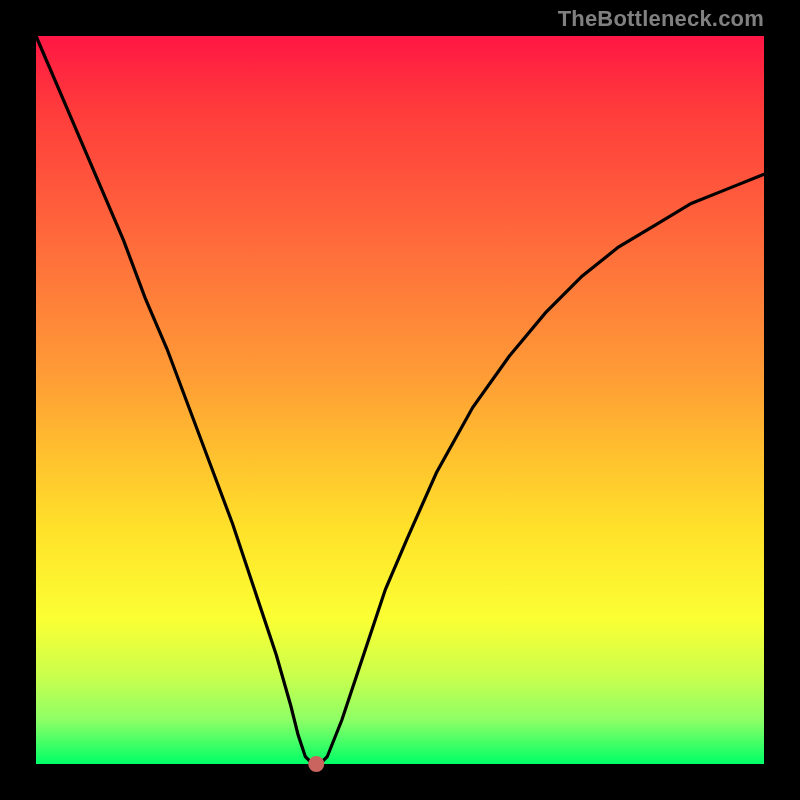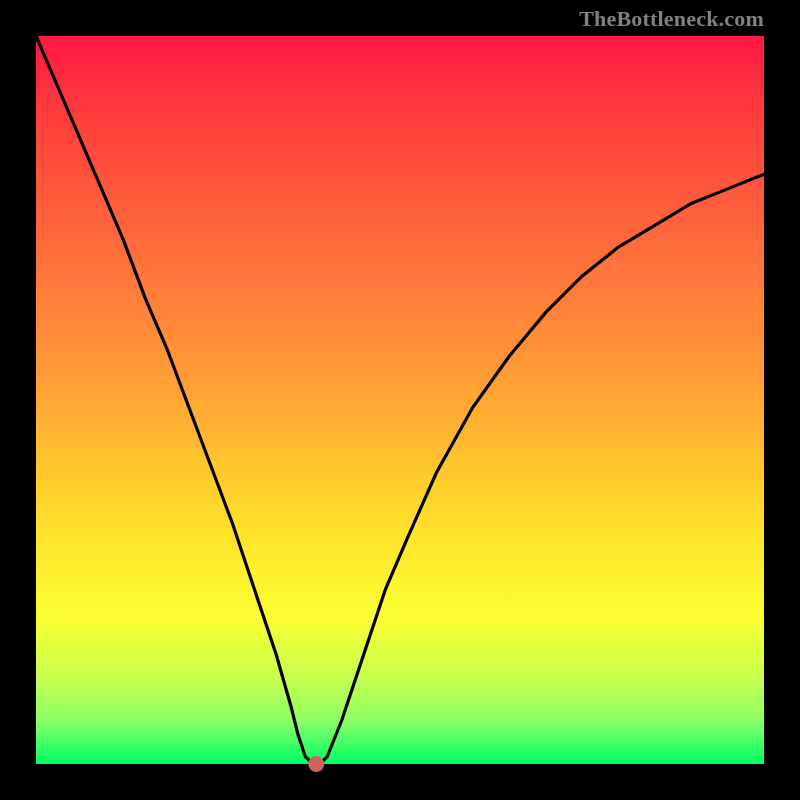--- a/index.html
+++ b/index.html
@@ -11,21 +11,20 @@
     overflow: hidden;
     font-family: Arial, Helvetica, sans-serif;
   }
   .frame {
     position: absolute;
     top: 0;
     left: 0;
     width: 800px;
     height: 708px;
     background: #000;
-    font-family: Liberation Serif, serif;
   }
   .plot {
     position: absolute;
     top: 36px;
     left: 36px;
     width: 728px;
     height: 728px;
     
     background: linear-gradient(to bottom,
       #ff1744 0%,

